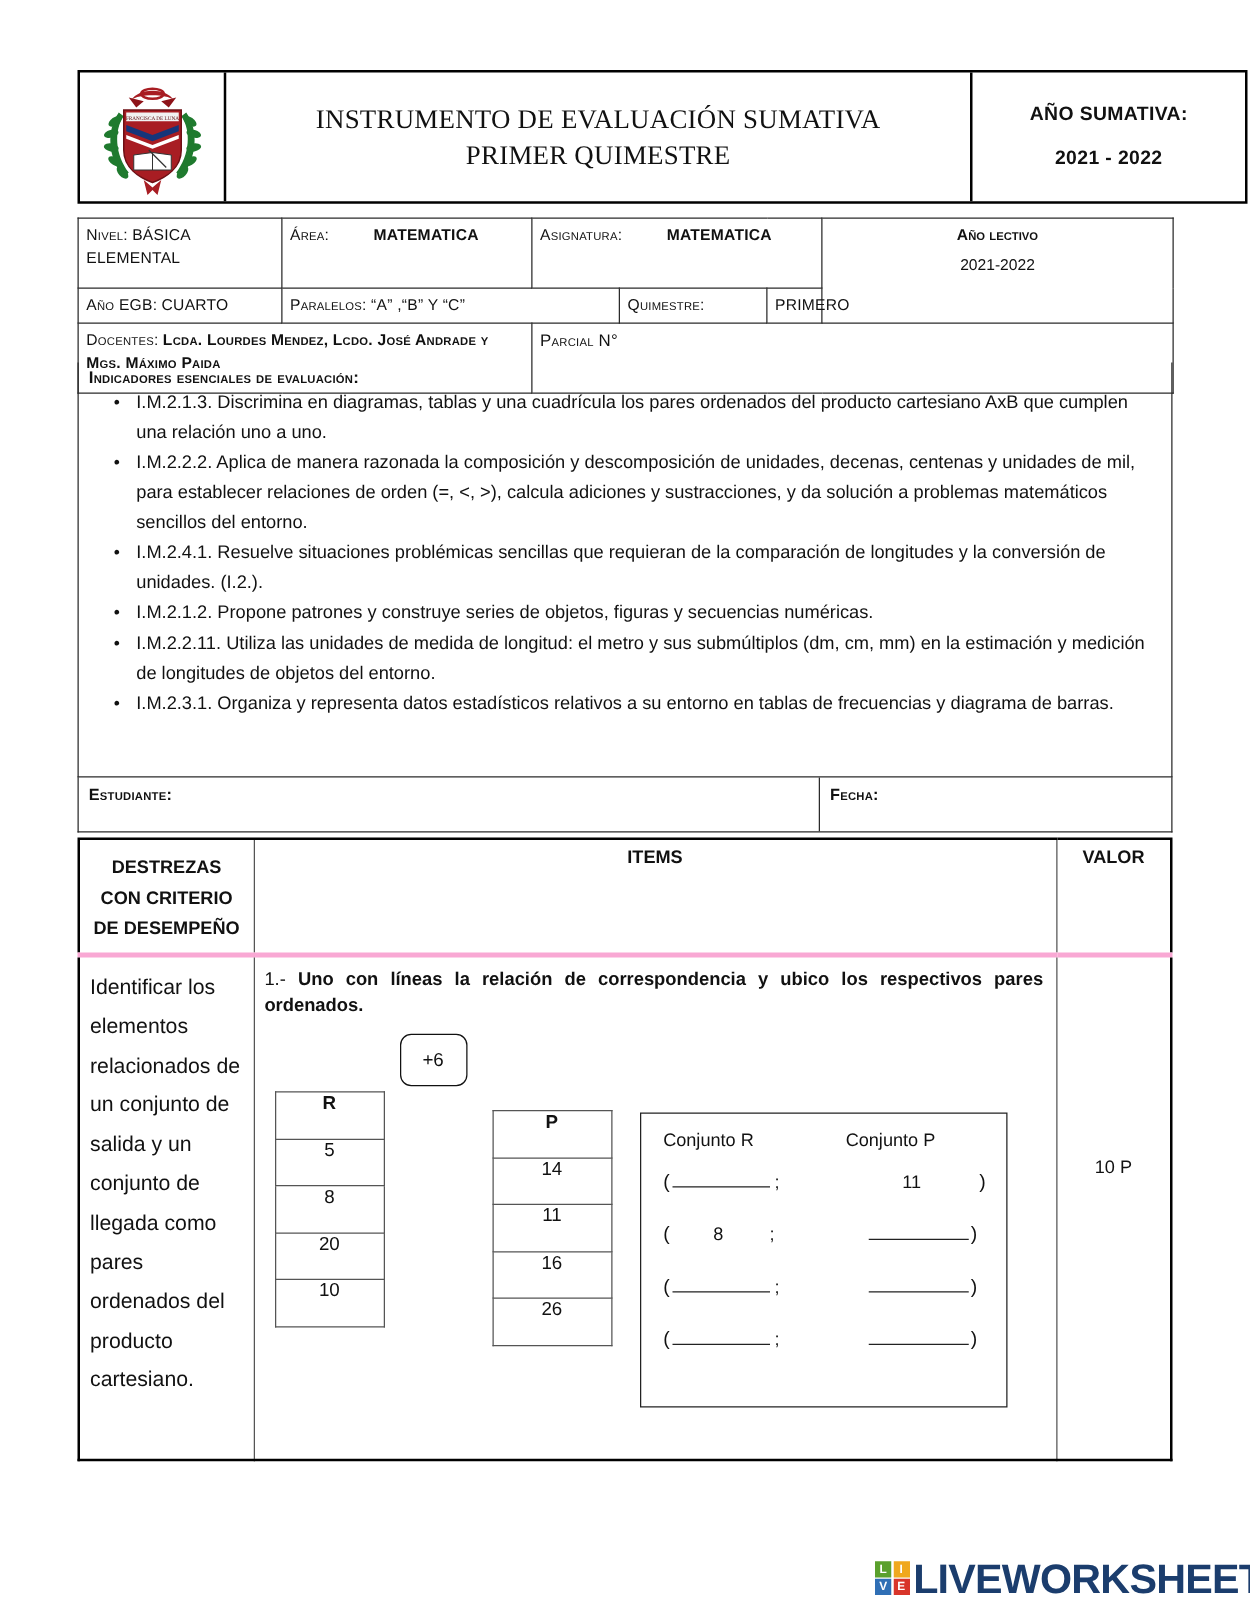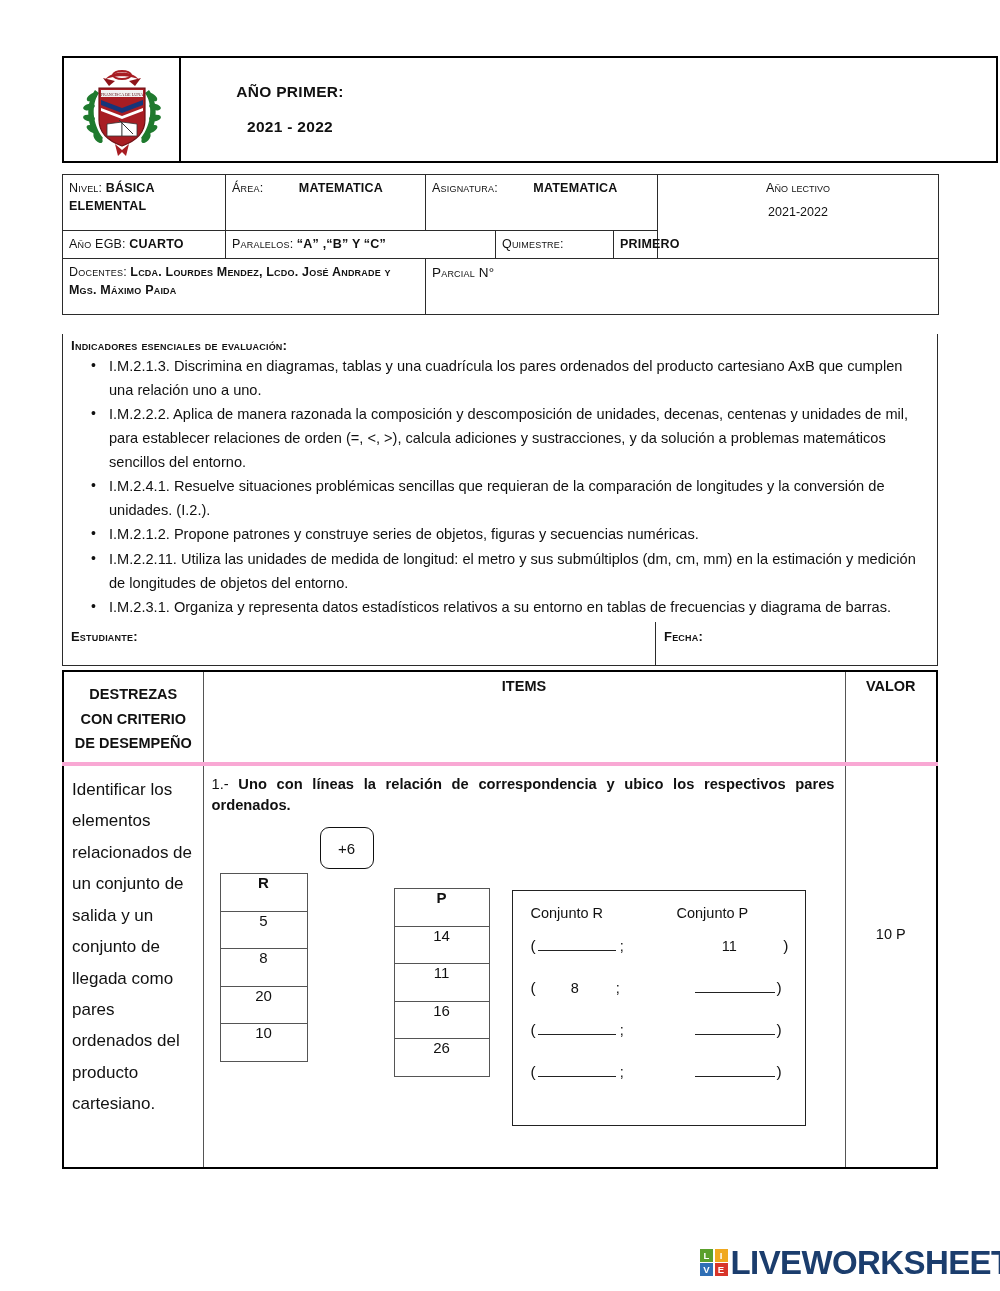--- a/index.html
+++ b/index.html
@@ -85,42 +85,40 @@
     line-height: 1.45;
   }
   .sc {
     font-variant: small-caps;
     font-weight: normal;
     letter-spacing: 0.2px;
   }
   .sc-plain {
     font-variant: small-caps;
     letter-spacing: 0.2px;
-    font-weight: bold;
   }
   .val-b { font-weight: bold; padding-left: 32px; }
   .anio-cell {
     text-align: center;
     vertical-align: top;
   }
-  .anio-cell .l1 { font-variant: small-caps; font-weight: normal; font-size: 12.5px; }
+  .anio-cell .l1 { font-variant: small-caps; font-weight: bold; font-size: 12.5px; }
   .anio-cell .l2 { margin-top: 6px; font-size: 12.5px; }
 
   
   .ind-box {
     position: absolute;
     left: 62px;
     top: 290px;
     width: 876px;
     height: 332px;
     border: 1px solid #2b2b2b;
     border-top: none;
     box-sizing: border-box;
     padding: 4px 10px 0 8px;
-    margin-top: 44px;
   }
   .ind-title {
     font-variant: small-caps;
     font-weight: bold;
     font-size: 13.5px;
     letter-spacing: 0.2px;
     margin-bottom: 2px;
   }
   .ind-list {
     margin: 0;
@@ -380,22 +378,26 @@
 
       <path d="M20 44 L41 52 L62 44 L62 47 L41 55 L20 47 Z" fill="#ffffff"></path>
 
       <path d="M26 60 L41 58 L41 72 L26 72 Z" fill="#ffffff" stroke="#333" stroke-width="0.8"></path>
       <path d="M56 60 L41 58 L41 72 L56 72 Z" fill="#ffffff" stroke="#333" stroke-width="0.8"></path>
       <path d="M38 56 L52 70" stroke="#333" stroke-width="1"></path>
 
       <path d="M34 80 L41 86 L48 80 L45 92 L41 88 L37 92 Z" fill="#a81d23"></path>
     </svg>
   </div>
+  <div class="title-cell">
+    <div class="title-line">INSTRUMENTO DE EVALUACIÓN SUMATIVA</div>
+    <div class="title-line">PRIMER QUIMESTRE</div>
+  </div>
   <div class="year-cell">
-    <div class="year-label">AÑO PRIMER:</div>
+    <div class="year-label">AÑO SUMATIVA:</div>
     <div class="year-value">2021 - 2022</div>
   </div>
 </div>
 
 <table class="info-table">
   <colgroup>
     <col style="width:163px">
       <col style="width:200px">
       <col style="width:70px">
     <col style="width:118px">

